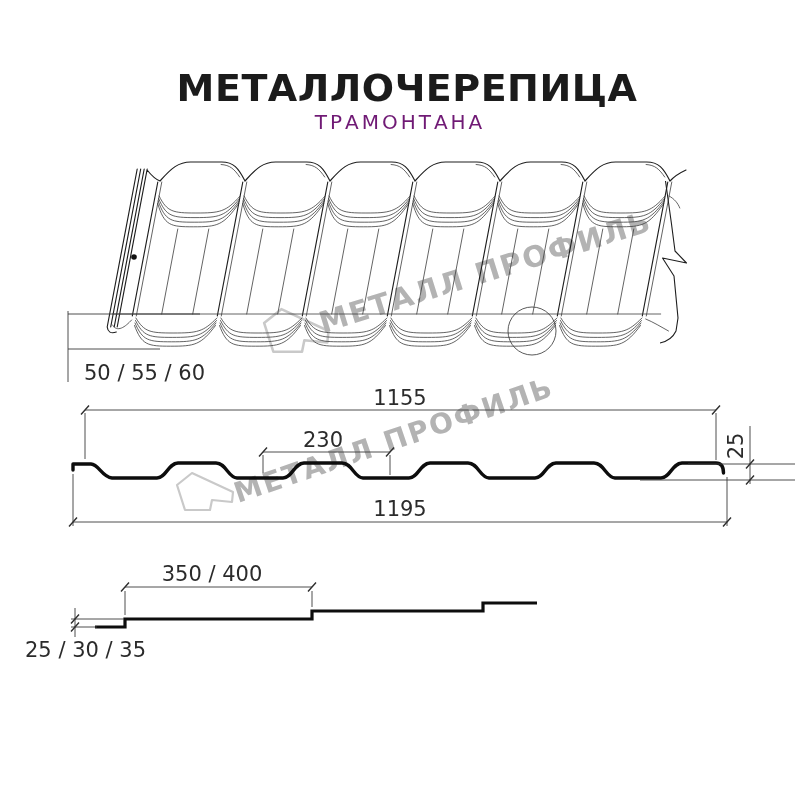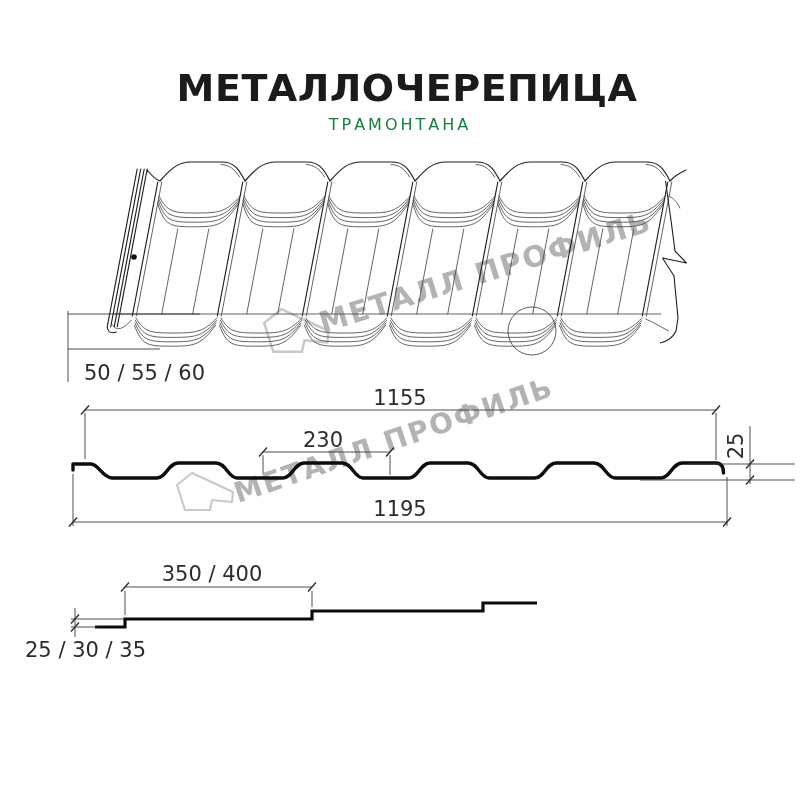--- a/index.html
+++ b/index.html
@@ -1,21 +1,21 @@
 <!DOCTYPE html>
 <html><head>
 <meta charset="utf-8">
 <style>
   html,body{margin:0;padding:0;background:#ffffff;}
   .page{position:relative;width:800px;height:800px;background:#fff;overflow:hidden;
         font-family:"DejaVu Sans",sans-serif;}
   .header{position:absolute;top:66px;left:0;width:800px;text-align:center;}
   .header h1{margin:0;font-size:38px;font-weight:bold;letter-spacing:.5px;color:#1b1b1b;
              font-family:"DejaVu Sans",sans-serif;padding-left:14px;}
-  .header .subtitle{margin-top:5px;font-size:16px;letter-spacing:3px;color:#15803d;}
+  .header .subtitle{font-size:20px;letter-spacing:3px;color:#701a75;}
   svg.drawing{position:absolute;left:0;top:0;}
   .dim-text{font-family:"DejaVu Sans",sans-serif;font-size:21px;fill:#2b2b2b;}
   .wm-text{font-family:"DejaVu Sans",sans-serif;font-weight:bold;letter-spacing:2px;fill:#b3b3b3;}
 </style>
 </head>
 <body>
 
 <div class="page">
 
   <div class="header">

